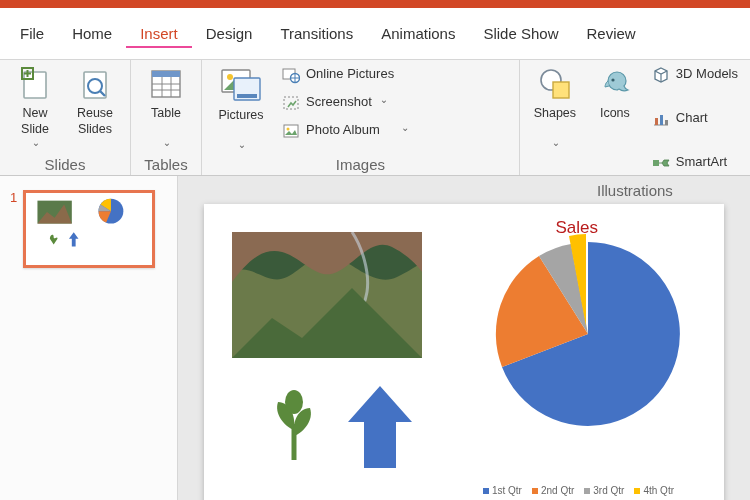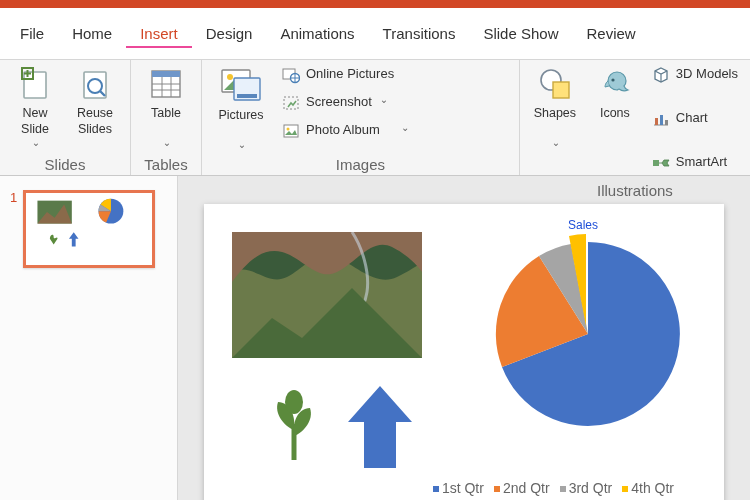--- a/index.html
+++ b/index.html
@@ -19,37 +19,37 @@
 .smallbtn .ic{width:18px;height:18px;flex:none}
 .caret{margin-left:2px;font-size:10px;color:#666}
 .workspace{display:flex;height:340px;background:#e9e9e9}
 .thumbs{width:178px;background:#fbfbfb;border-right:1px solid #d6d6d6;padding:14px 10px}
 .thumb-wrap{display:flex;align-items:flex-start;gap:6px}
 .thumb-num{font-size:13px;color:#d24726}
 .thumb{width:132px;height:78px;border:3px solid #e7754f;background:#fff;box-shadow:0 1px 2px rgba(0,0,0,.15);position:relative}
 .thumb svg{position:absolute;inset:0}
 .slide-area{flex:1;display:flex;align-items:flex-start;justify-content:center;padding:28px 10px 0}
 .slide{width:520px;height:300px;background:#fff;box-shadow:0 2px 6px rgba(0,0,0,.25);position:relative}
-.chart-title{position:absolute;top:14px;right:126px;font-size:12px;color:#1d4ed8}
-.legend{position:absolute;right:50px;bottom:8px;display:flex;gap:10px;font-size:14px;color:#666}
+.chart-title{position:absolute;top:14px;right:126px;font-size:17px;color:#b91c1c}
+.legend{position:absolute;right:50px;bottom:8px;display:flex;gap:10px;font-size:10px;color:#666}
 .legend span::before{content:"";display:inline-block;width:6px;height:6px;margin-right:3px;vertical-align:middle}
 .lg1::before{background:#4472c4}.lg2::before{background:#ed7d31}.lg3::before{background:#a5a5a5}.lg4::before{background:#ffc000}
 </style>
 </head>
 <body>
 
 <div class="titlebar"></div>
 
 <div class="tabs">
   <div class="tab">File</div>
   <div class="tab">Home</div>
   <div class="tab active">Insert</div>
   <div class="tab">Design</div>
+  <div class="tab">Transitions</div>
   <div class="tab">Animations</div>
-  <div class="tab">Transitions</div>
   <div class="tab">Slide Show</div>
   <div class="tab">Review</div>
 </div>
 
 <div class="ribbon">
 
   <div class="group">
     <div class="group-body">
       <div class="bigbtn">
         <span class="ic">

